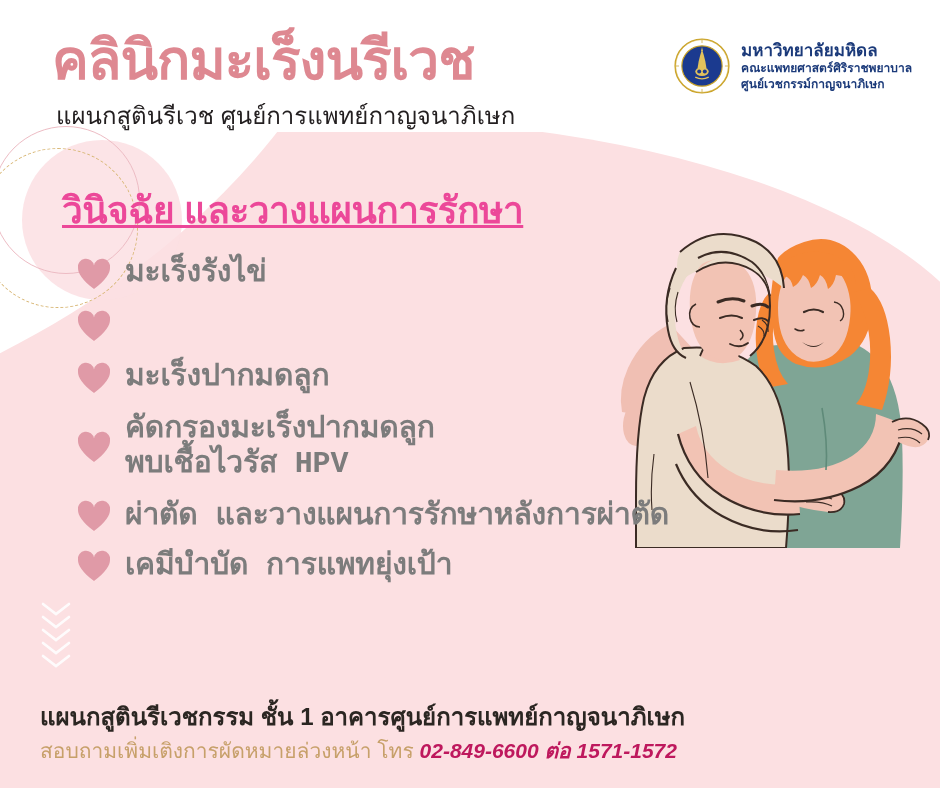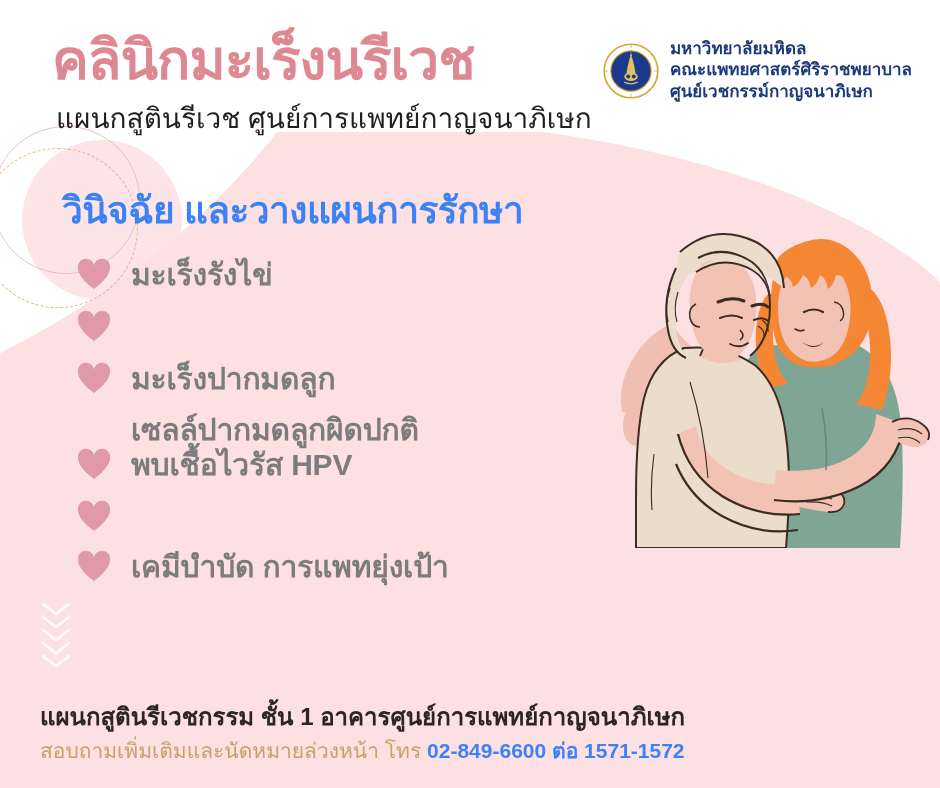--- a/index.html
+++ b/index.html
@@ -74,57 +74,59 @@
   
   .header { position:absolute; left:0; top:10px; width:940px; height:135px; }
   .title {
     position:absolute; left:52px; top:22px;
     font-size:55px; font-weight:bold; letter-spacing:-1px;
     color:#de8891; line-height:1.05;
     white-space:nowrap;
   }
   .subtitle {
     position:absolute; left:56px; top:92px;
-    font-size:28px; font-weight:normal;
+    font-size:24px; font-weight:normal;
     color:#231f20; line-height:1.2;
     white-space:nowrap;
   }
 
   
   .logo-lockup {
     position:absolute; right:28px; top:28px;
     display:flex; align-items:center; gap:11px;
   }
   .logo-emblem { width:56px; height:56px; flex:0 0 56px; }
   .logo-text { display:flex; flex-direction:column; justify-content:center; }
   .logo-line1 {
     font-size:17px; font-weight:bold; color:#1b3a7a;
     line-height:1.25; white-space:nowrap;
   }
   .logo-line2, .logo-line3 {
-    font-size:17px; font-weight:bold; color:#1b3a7a;
+    font-size:12px; font-weight:bold; color:#1b3a7a;
     line-height:1.3; white-space:nowrap;
   }
 
   
   .section-heading {
     position:absolute; left:62px; top:180px;
     font-size:37px; font-weight:bold;
-    color:#3b82f6; letter-spacing:-.5px;
+    color:#ec4899; letter-spacing:-.5px;
     white-space:nowrap;
+    text-decoration:underline;
   }
 
   
   .bullet-list {
     position:absolute; left:78px; top:256px;
     width:640px;
   }
   .bullet-row {
-    display:flex; align-items:flex-end; gap:21px;
+    display:flex; align-items:center; gap:15px;
     margin-bottom:16px;
+    font-family:Liberation Mono, monospace;
   }
   .bullet-row.tight { margin-bottom:14px; }
   .heart-icon { flex:0 0 32px; width:32px; height:34px; margin-top:2px; }
   .bullet-text {
     font-size:30px; font-weight:bold; color:#7c7c7c;
     line-height:1.17; letter-spacing:-.2px;
   }
   .bullet-text .ln { display:block; white-space:nowrap; }
 
   
@@ -136,21 +138,21 @@
   
   .footer { position:absolute; left:40px; bottom:22px; width:860px; }
   .footer-line1 {
     font-size:24px; font-weight:bold; color:#2b2622;
     line-height:1.35; white-space:nowrap;
   }
   .footer-line2 {
     font-size:21px; color:#c7a06a; line-height:1.45;
     white-space:nowrap; margin-top:2px;
   }
-  .footer-phone { font-weight:bold; color:#3b82f6; }
+  .footer-phone { font-weight:bold; color:#be185d;font-style:italic; }
 </style>
 </head>
 <body>
 
 <div id="poster">
 
   <div class="bg-layer">
     <div class="bg-pink-block"></div>
     <div class="bg-pink-ellipse"></div>
     <div class="bg-white-wedge"></div>
@@ -315,42 +317,45 @@
       <div class="bullet-text">
         <span class="ln">มะเร็งปากมดลูก</span>
       </div>
     </div>
 
     <div class="bullet-row">
       <svg class="heart-icon" viewBox="0 0 32 30">
         <path d="M16 29 C 4 20 0 13 0 8 A8 8 0 0 1 16 5.5 A8 8 0 0 1 32 8 C 32 13 28 20 16 29 Z" fill="#e09aa7"></path>
       </svg>
       <div class="bullet-text">
-        <span class="ln">เซลล์ปากมดลูกผิดปกติ</span>
+        <span class="ln">คัดกรองมะเร็งปากมดลูก</span>
         <span class="ln">พบเชื้อไวรัส HPV</span>
       </div>
     </div>
 
     <div class="bullet-row tight">
       <svg class="heart-icon" viewBox="0 0 32 30">
         <path d="M16 29 C 4 20 0 13 0 8 A8 8 0 0 1 16 5.5 A8 8 0 0 1 32 8 C 32 13 28 20 16 29 Z" fill="#e09aa7"></path>
       </svg>
+      <div class="bullet-text">
+        <span class="ln">ผ่าตัด และวางแผนการรักษาหลังการผ่าตัด</span>
+      </div>
     </div>
 
     <div class="bullet-row tight">
       <svg class="heart-icon" viewBox="0 0 32 30">
         <path d="M16 29 C 4 20 0 13 0 8 A8 8 0 0 1 16 5.5 A8 8 0 0 1 32 8 C 32 13 28 20 16 29 Z" fill="#e09aa7"></path>
       </svg>
       <div class="bullet-text">
         <span class="ln">เคมีบำบัด การแพทยุ่งเป้า</span>
       </div>
     </div>
 
   </div>
 
   <div class="footer">
     <div class="footer-line1">แผนกสูตินรีเวชกรรม ชั้น 1 อาคารศูนย์การแพทย์กาญจนาภิเษก</div>
     <div class="footer-line2">
-      <span>สอบถามเพิ่มเติมและนัดหมายล่วงหน้า โทร </span><span class="footer-phone">02-849-6600 ต่อ 1571-1572</span>
+      <span>สอบถามเพิ่มเติงการผัดหมายล่วงหน้า โทร </span><span class="footer-phone">02-849-6600 ต่อ 1571-1572</span>
     </div>
   </div>
 
 </div>
 
 </body></html>

